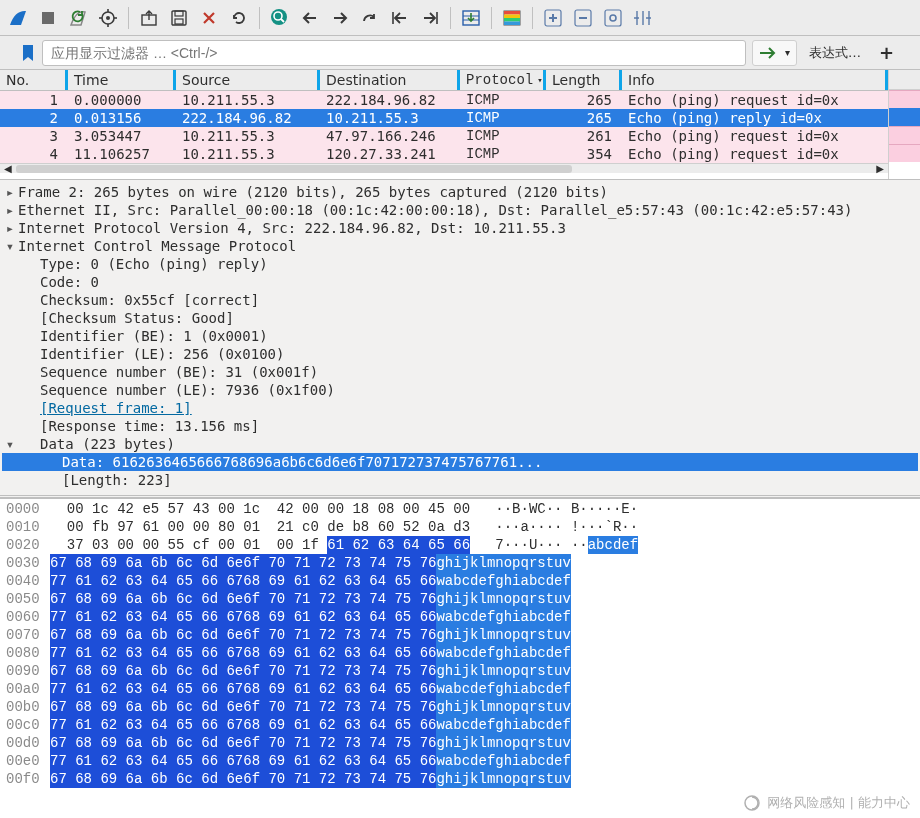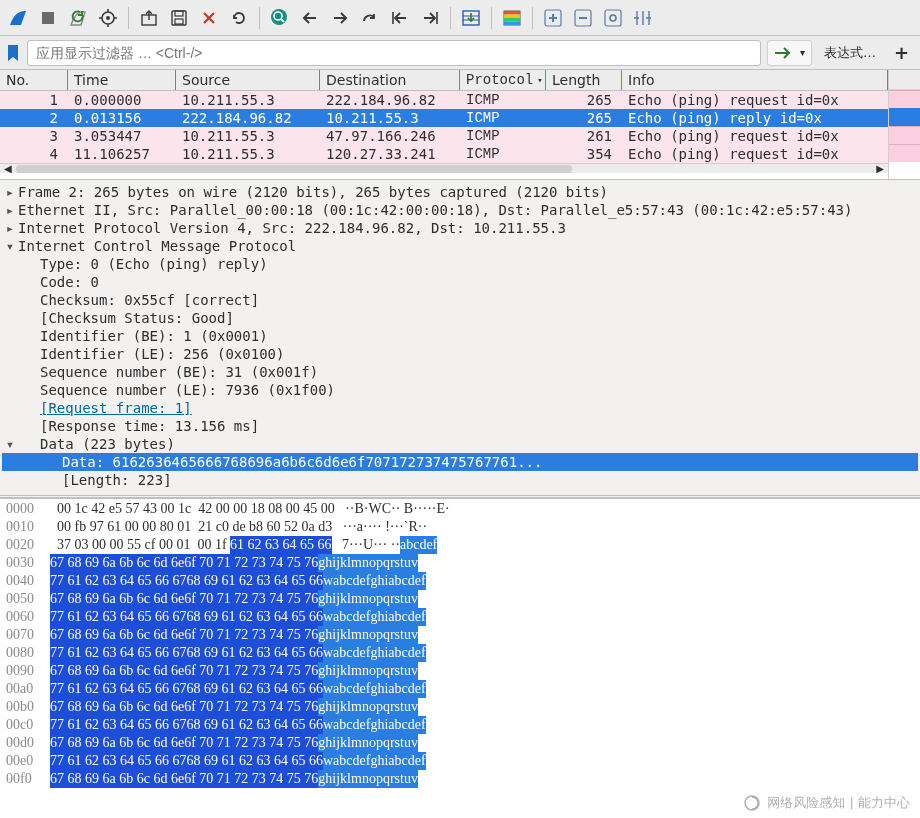--- a/index.html
+++ b/index.html
@@ -31,21 +31,21 @@
     border-radius: 3px;
     cursor: pointer;
     color: #3a3a3a;
   }
   .tool-sep { width: 1px; height: 22px; background: #c0c0c0; margin: 0 4px; }
 
   
   .filterbar {
     height: 34px;
     display: flex; align-items: center; gap: 6px;
-    padding: 3px 5px;
+    padding: 3px 20px;
     background: #ececec;
     border-bottom: 1px solid #bfbfbf;
   }
   .filter-input {
     flex: 1;
     height: 26px;
     padding: 2px 8px;
     border: 1px solid #bfbfbf;
     border-radius: 3px;
     background: #fff;
@@ -77,21 +77,21 @@
     overflow: hidden;
   }
   .pl-header {
     display: flex;
     background: #ececec;
     border-bottom: 1px solid #bfbfbf;
     font-size: 14px;
   }
   .pl-header .col {
     padding: 2px 6px;
-    border-right: 1px solid #0ea5e9;
+    border-right: 3px solid #0ea5e9;
     white-space: nowrap;
     overflow: hidden;
     display:flex; align-items:center; gap:4px;
   }
   .pl-body { }
   .pl-row {
     display: flex;
     font-family: "DejaVu Sans Mono", monospace;
     font-size: 14px;
     white-space: nowrap;
@@ -158,21 +158,21 @@
 
   
   .hex-pane {
     flex:1;
     overflow:hidden;
     background:#fff;
     border-top:1px solid #bfbfbf;
     padding:1px 0 0 0;
   }
   .hex-row {
-    font-family:Liberation Serif, serif;
+    font-family:Liberation Mono, monospace;
     font-size:14px;
     line-height:18px;
     white-space:pre;
     display:flex;
   }
   .hex-row .offset {
     width: 50px;
     color:#8a8a8a;
     padding-left:6px;
   }

